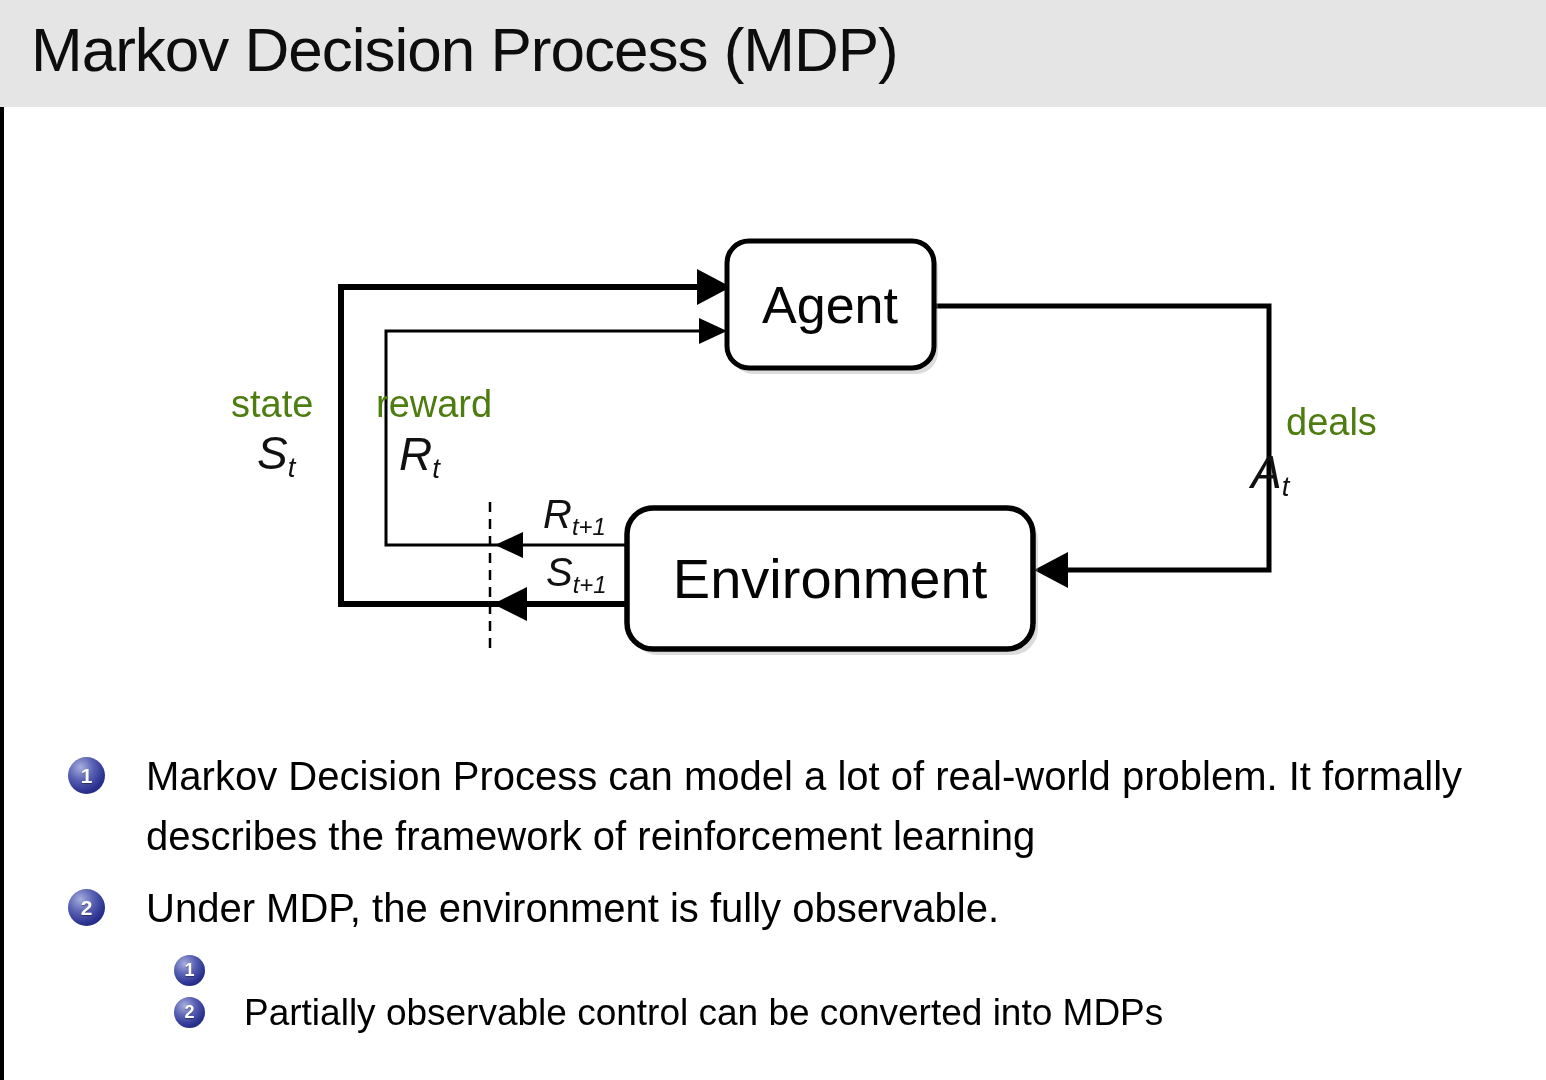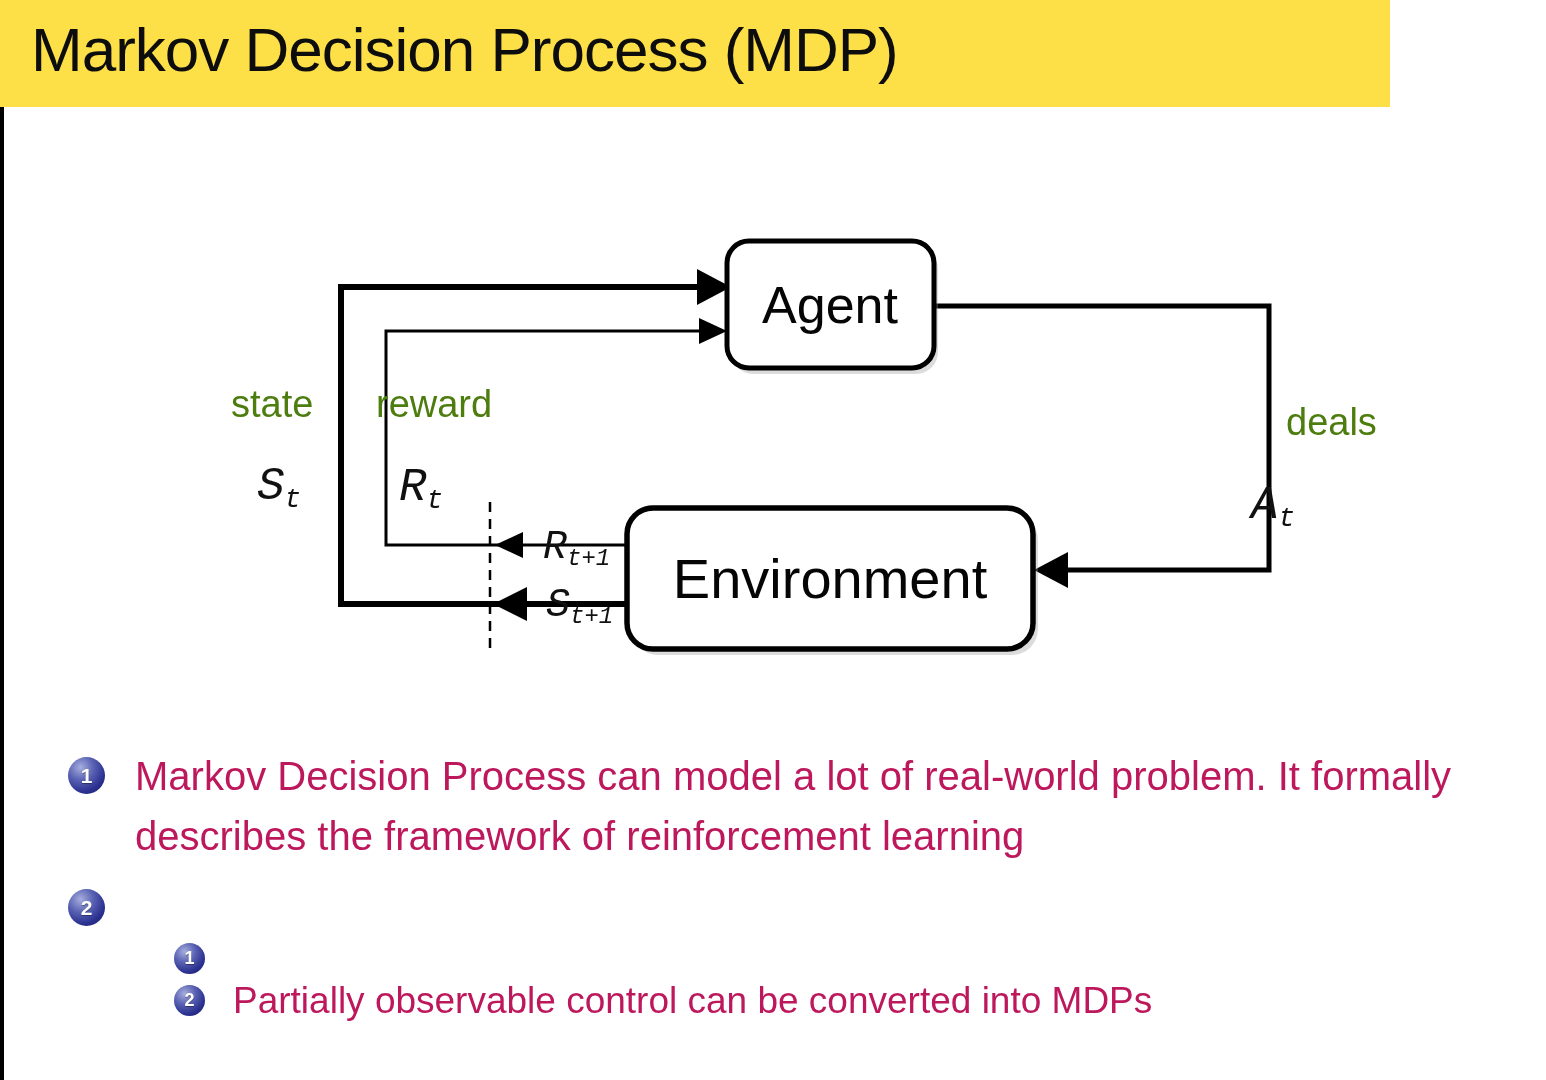--- a/index.html
+++ b/index.html
@@ -3,53 +3,53 @@
 <meta charset="utf-8">
 <style>
   * { margin:0; padding:0; box-sizing:border-box; }
   html,body { width:1546px; height:1080px; }
   body {
     position:relative; background:#ffffff; overflow:hidden;
     font-family:"Liberation Sans", sans-serif; color:#141414;
   }
   .left-edge { position:absolute; left:0; top:0; width:4px; height:1080px; background:#000; }
   .title-bar {
-    position:absolute; left:0; top:0; width:1390px; height:107px;
-    background:#fde047;
+    position:absolute; left:0; top:0; width:1546px; height:107px;
+    background:#e5e5e5;
     text-align:center;
   }
   .slide-title {
     position:absolute; left:31px; top:14px;
     font-size:62px; letter-spacing:-1px; color:#0d0d0d; white-space:nowrap;
   }
   svg.diagram { position:absolute; left:0; top:0; width:1546px; height:1080px; pointer-events:none; }
   svg.diagram text { font-family:"Liberation Sans", sans-serif; fill:#050505; }
 
   .dlabel {
     position:absolute; font-size:38px; color:#4d7c0f; white-space:nowrap; line-height:1;
   }
   .math {
-    position:absolute; font-family:Liberation Mono, monospace; font-style:italic;
-    font-size:46px; color:#111; white-space:nowrap; line-height:1;margin-top:34px;
+    position:absolute; font-family:Liberation Sans, sans-serif; font-style:italic;
+    font-size:46px; color:#111; white-space:nowrap; line-height:1;
   }
   .math.small { font-size:40px; }
   .math .sub { font-size:0.6em; font-style:italic; vertical-align:-0.28em; letter-spacing:0; }
 
   .bullets { position:absolute; left:68px; top:746px; width:1450px; }
   .b-item { display:flex; align-items:flex-start; }
   .b-item + .b-item { margin-top:12px; }
   .badge {
     flex:none; width:37px; height:37px; border-radius:50%;
     margin:11px 30px 0 0;
     background:radial-gradient(circle at 34% 28%, #a7aede 0%, #5b63b4 35%, #2b3190 68%, #181c62 100%);
     color:#fff; font-size:21px; font-weight:bold;
     display:flex; align-items:center; justify-content:center;
     text-shadow:0 1px 1px rgba(0,0,0,.4);
   }
-  .b-text { font-size:40px; line-height:60px; max-width:1400px; color:#be185d; }
+  .b-text { font-size:40px; line-height:60px; max-width:1400px; color:#000000;margin-left:11px; }
   .sub-list { margin:6px 0 0 106px; }
   .sub-item { display:flex; align-items:flex-start; }
   .sub-item .badge {
     width:31px; height:31px; font-size:18px; margin:11px 28px 0 0;
   }
   .sub-item .b-text { font-size:37px; line-height:54px; }
 </style>
 </head>
 <body>
 
@@ -98,20 +98,21 @@
 
 <div class="bullets">
 
   <div class="b-item">
     <div class="badge">1</div>
     <div class="b-text">Markov Decision Process can model a lot of real-world problem. It formally describes the framework of reinforcement learning</div>
   </div>
 
   <div class="b-item">
     <div class="badge">2</div>
+    <div class="b-text">Under MDP, the environment is fully observable.</div>
   </div>
 
   <div class="sub-list">
     <div class="sub-item">
       <div class="badge">1</div>
     </div>
     <div class="sub-item">
       <div class="badge">2</div>
       <div class="b-text">Partially observable control can be converted into MDPs</div>
     </div>

